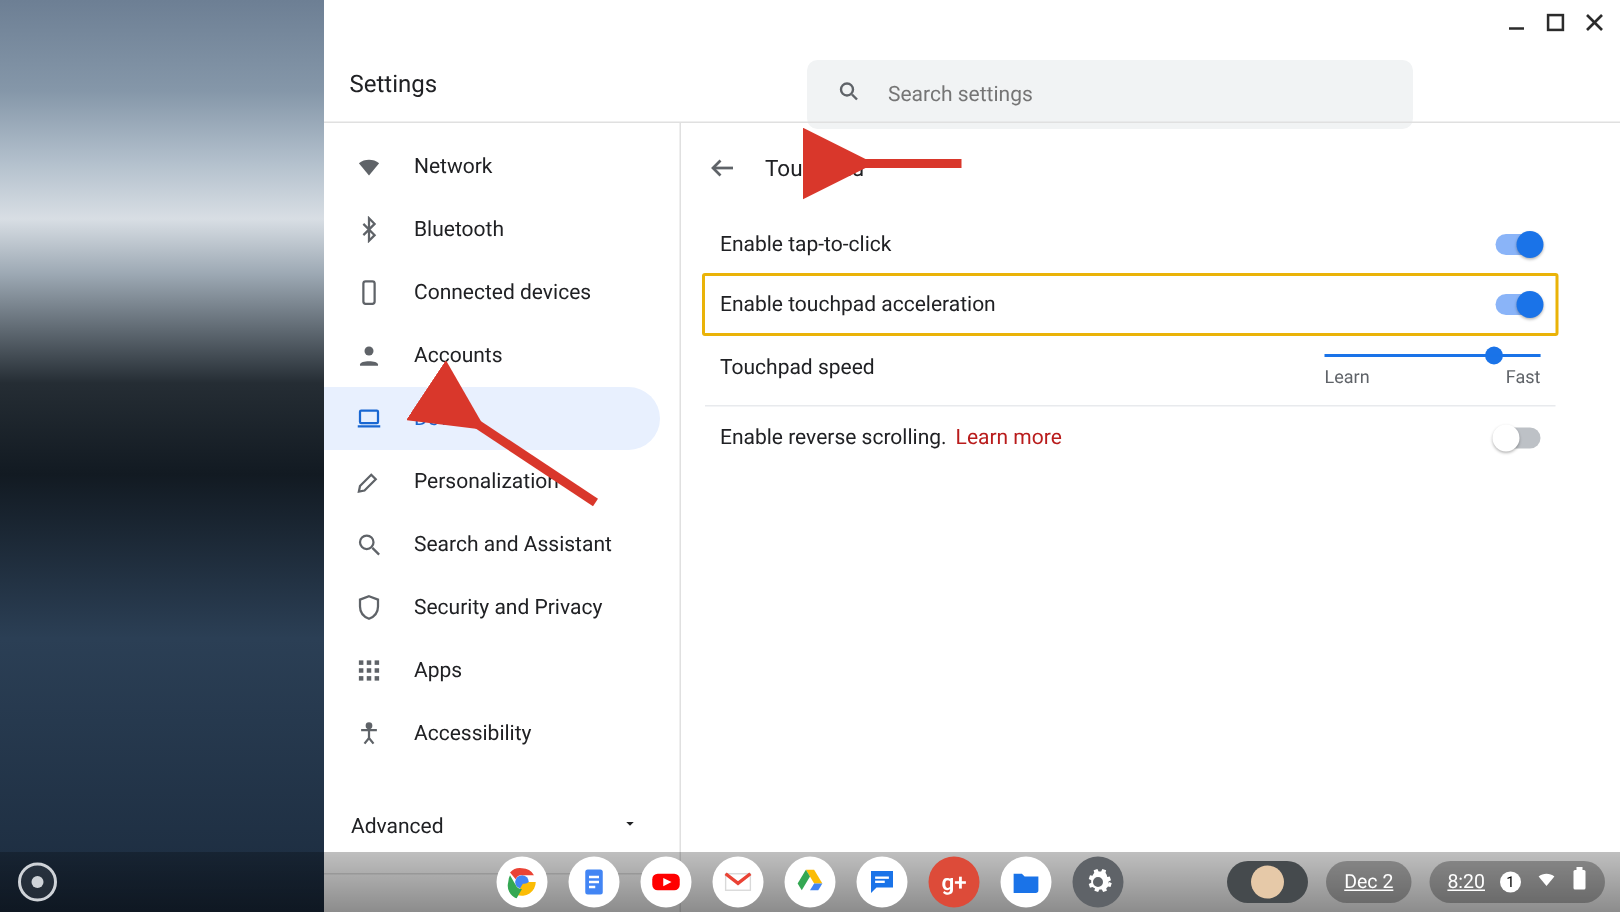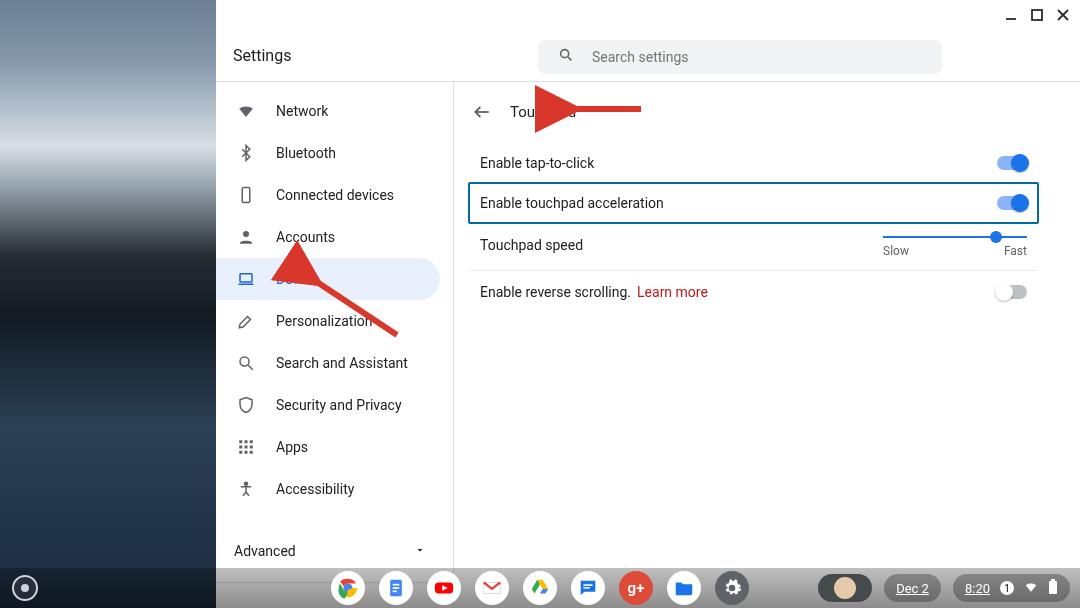--- a/index.html
+++ b/index.html
@@ -26,21 +26,21 @@
   }
   .win-btn { width: 14px; height: 14px; display:flex; align-items:center; justify-content:center; color:#333; cursor:pointer;}
   .win-btn svg { stroke:#2b2b2b; stroke-width:1.8; fill:none; }
 
   .header {
     height: 50px; display:flex; align-items:center; padding-left: 17px;
   }
   .title { font-size: 16px; color:#202124; }
   .searchbox {
     position:absolute; left:322px; top:40px;
-    width:404px; height:34px; background:#f1f3f4; border-radius:7px;
+    width:404px; height:46px; background:#f1f3f4; border-radius:7px;
     display:flex; align-items:center; padding:0 20px; gap:18px;
     color:#5f6368;
   }
   .searchbox input {
     border:none; background:transparent; outline:none; font-size:14px; color:#5f6368; width:100%;
   }
   .hr { position:absolute; left:0; right:0; top:81px; height:1px; background:#e0e0e0; }
 
   
   .sidebar {
@@ -72,21 +72,21 @@
   }
   .back-btn { width:24px; height:24px; display:flex; align-items:center; justify-content:center; cursor:pointer; color:#5f6368; }
   .pagetitle { font-size:15px; color:#202124; }
 
   .panel { padding:0 8px 0 16px; }
   .row {
     display:flex; align-items:center; justify-content:space-between;
     min-height:42px; padding:0 10px; border-bottom:1px solid #e8eaed;
     font-size:14px; color:#202124;
   }
-  .row.highlight { border:2px solid #0369a1; border-radius:2px; margin:-2px -2px 0 -2px; padding:0 10px; background:#fff; }
+  .row.highlight { border:2px solid #eab308; border-radius:2px; margin:-2px -2px 0 -2px; padding:0 10px; background:#fff; }
   .row:last-child { border-bottom:none; }
   .row .label { display:flex; align-items:center; gap:6px; }
   .link { color:#b91c1c; text-decoration:none; cursor:pointer; }
 
   
   .toggle { position:relative; width:30px; height:14px; border-radius:8px; background:#bdc1c6; cursor:pointer; }
   .toggle .knob { position:absolute; top:-2px; left:-2px; width:18px; height:18px; border-radius:50%; background:#fff; box-shadow:0 1px 2px rgba(0,0,0,.3); transition:none;}
   .toggle.on { background:#8ab4f8; }
   .toggle.on .knob { left:auto; right:-2px; background:#1a73e8; }
 
@@ -300,21 +300,21 @@
 
       <div class="row" style="padding-top:8px;padding-bottom:12px;">
         <span class="label">Touchpad speed</span>
         <div class="slider-col">
           <div class="slider">
             <div class="track">
                 <div class="thumb"></div>
               </div>
           </div>
           <div class="slider-labels">
-            <span>Slow</span>
+            <span>Learn</span>
             <span>Fast</span>
           </div>
         </div>
       </div>
 
       <div class="row">
         <span class="label">
           <span>Enable reverse scrolling.</span>
           <a class="link">Learn more</a>
         </span>

